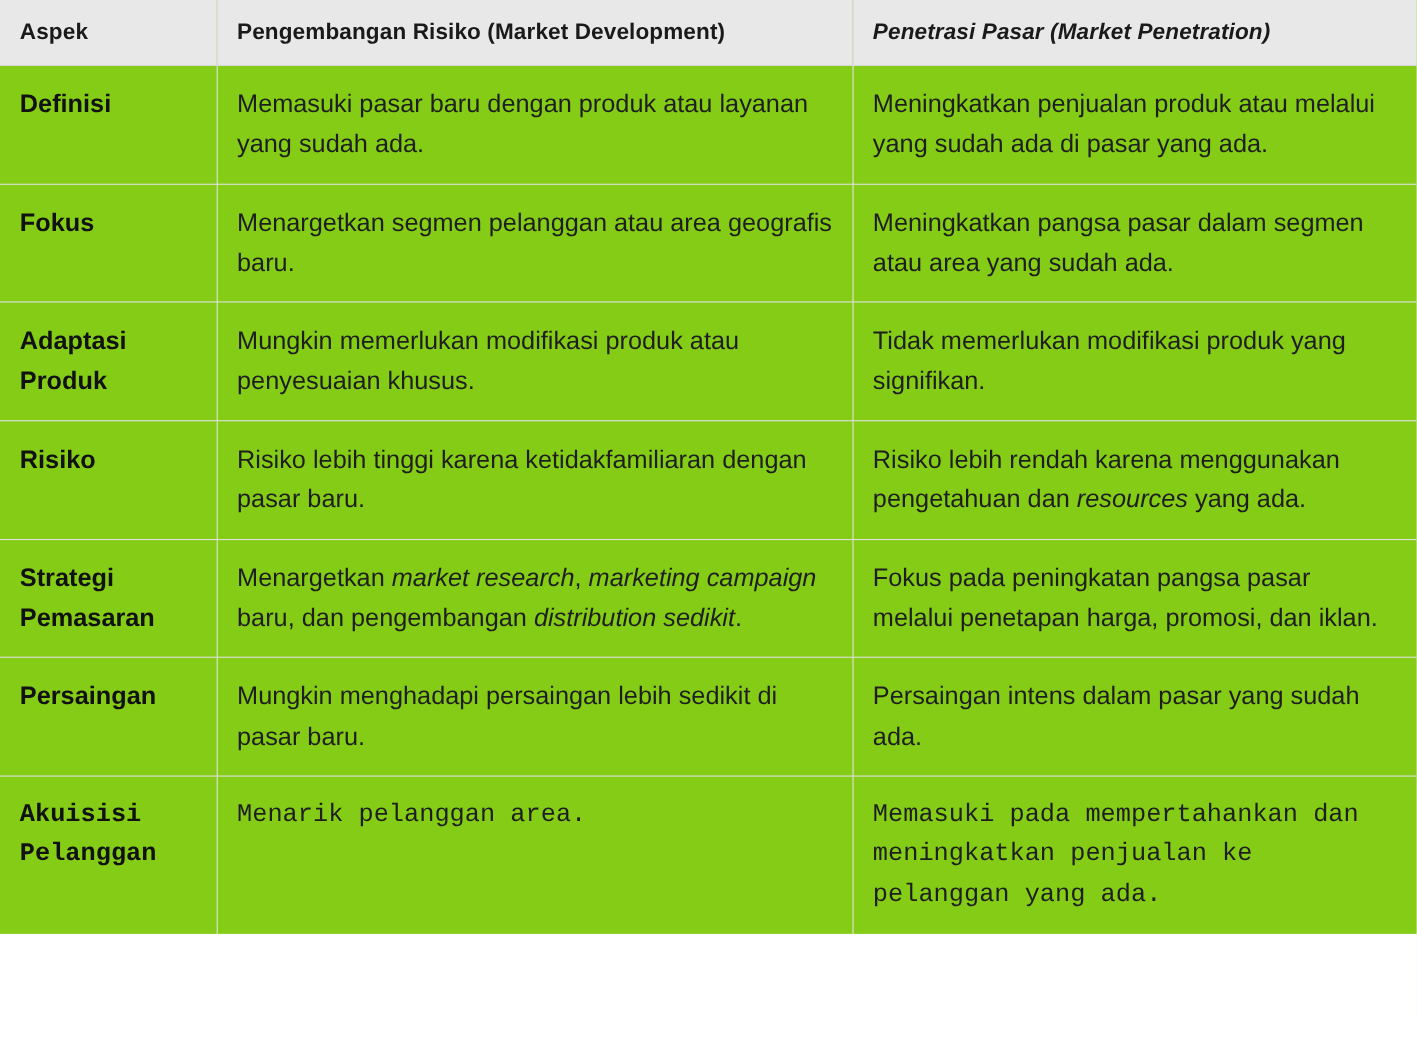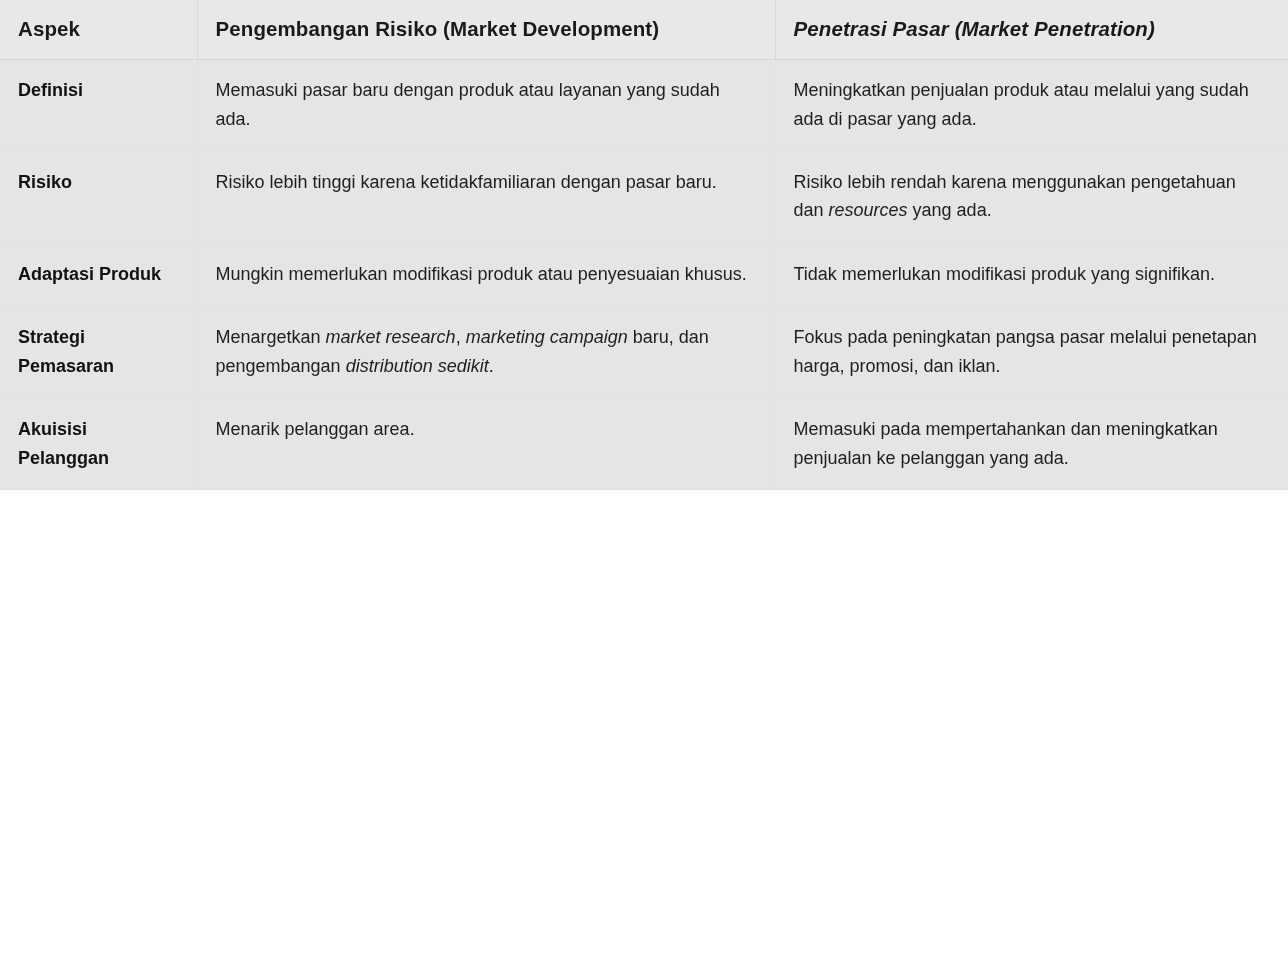--- a/index.html
+++ b/index.html
@@ -12,21 +12,21 @@
   }
   body {
     width: 1288px;
     height: 958px;
     overflow: hidden;
   }
   table.comparison-table {
     border-collapse: collapse;
     width: 1288px;
     table-layout: fixed;
-    background: #e5e5e5;
+    background: #84cc16;
   }
   table.comparison-table col.col-aspect { width: 197px; }
   table.comparison-table col.col-b { width: 578px; }
   table.comparison-table col.col-c { width: 513px; }
 
   thead th {
     background: #e8e8e8;
     border: 1px solid #d7d7d7;
     border-top: none;
     vertical-align: bottom;
@@ -39,31 +39,31 @@
     letter-spacing: 0.1px;
   }
   thead th.first-col { border-left: none; }
   thead th.last-col { border-right: none; font-style: italic; }
 
   tbody td {
     border: 1px solid #e2e2e2;
     vertical-align: top;
     text-align: left;
     padding: 16px 18px 18px 18px;
-    font-size: 18px;
+    font-size: 23px;
     color: #1e1e1e;
     line-height: 1.58;
   }
   tbody td.aspect-cell {
     font-weight: bold;
     border-left: none;
     color: #111111;
   }
   tbody td.last-col { border-right: none; }
-  tbody tr:last-child td { border-bottom: none; }
+  tbody tr:last-child td { border-bottom: none; font-family: Liberation Mono, monospace; }
   tbody td em, thead th em { font-style: italic; }
 </style>
 </head>
 <body>
 
 <table class="comparison-table">
   <colgroup>
     <col class="col-aspect">
     <col class="col-b">
     <col class="col-c">
@@ -75,33 +75,43 @@
       <th class="last-col">Penetrasi Pasar (Market Penetration)</th>
     </tr>
   </thead>
   <tbody>
     <tr>
       <td class="aspect-cell">Definisi</td>
       <td>Memasuki pasar baru dengan produk atau layanan yang sudah ada.</td>
       <td class="last-col">Meningkatkan penjualan produk atau melalui yang sudah ada di pasar yang ada.</td>
     </tr>
     <tr>
-      <td class="aspect-cell">Risiko</td>
-      <td>Risiko lebih tinggi karena ketidakfamiliaran dengan pasar baru.</td>
-      <td class="last-col"><span>Risiko lebih rendah karena menggunakan pengetahuan dan </span><em>resources</em><span> yang ada.</span></td>
+      <td class="aspect-cell">Fokus</td>
+      <td>Menargetkan segmen pelanggan atau area geografis baru.</td>
+      <td class="last-col">Meningkatkan pangsa pasar dalam segmen atau area yang sudah ada.</td>
     </tr>
     <tr>
       <td class="aspect-cell">Adaptasi Produk</td>
       <td>Mungkin memerlukan modifikasi produk atau penyesuaian khusus.</td>
       <td class="last-col">Tidak memerlukan modifikasi produk yang signifikan.</td>
     </tr>
     <tr>
+      <td class="aspect-cell">Risiko</td>
+      <td>Risiko lebih tinggi karena ketidakfamiliaran dengan pasar baru.</td>
+      <td class="last-col"><span>Risiko lebih rendah karena menggunakan pengetahuan dan </span><em>resources</em><span> yang ada.</span></td>
+    </tr>
+    <tr>
       <td class="aspect-cell">Strategi Pemasaran</td>
       <td><span>Menargetkan </span><em>market research</em><span>, </span><em>marketing campaign</em><span> baru, dan pengembangan </span><em>distribution sedikit</em><span>.</span></td>
       <td class="last-col">Fokus pada peningkatan pangsa pasar melalui penetapan harga, promosi, dan iklan.</td>
+    </tr>
+    <tr>
+      <td class="aspect-cell">Persaingan</td>
+      <td>Mungkin menghadapi persaingan lebih sedikit di pasar baru.</td>
+      <td class="last-col">Persaingan intens dalam pasar yang sudah ada.</td>
     </tr>
     <tr>
       <td class="aspect-cell">Akuisisi Pelanggan</td>
       <td>Menarik pelanggan area.</td>
       <td class="last-col">Memasuki pada mempertahankan dan meningkatkan penjualan ke pelanggan yang ada.</td>
     </tr>
   </tbody>
 </table>
 
 </body></html>

